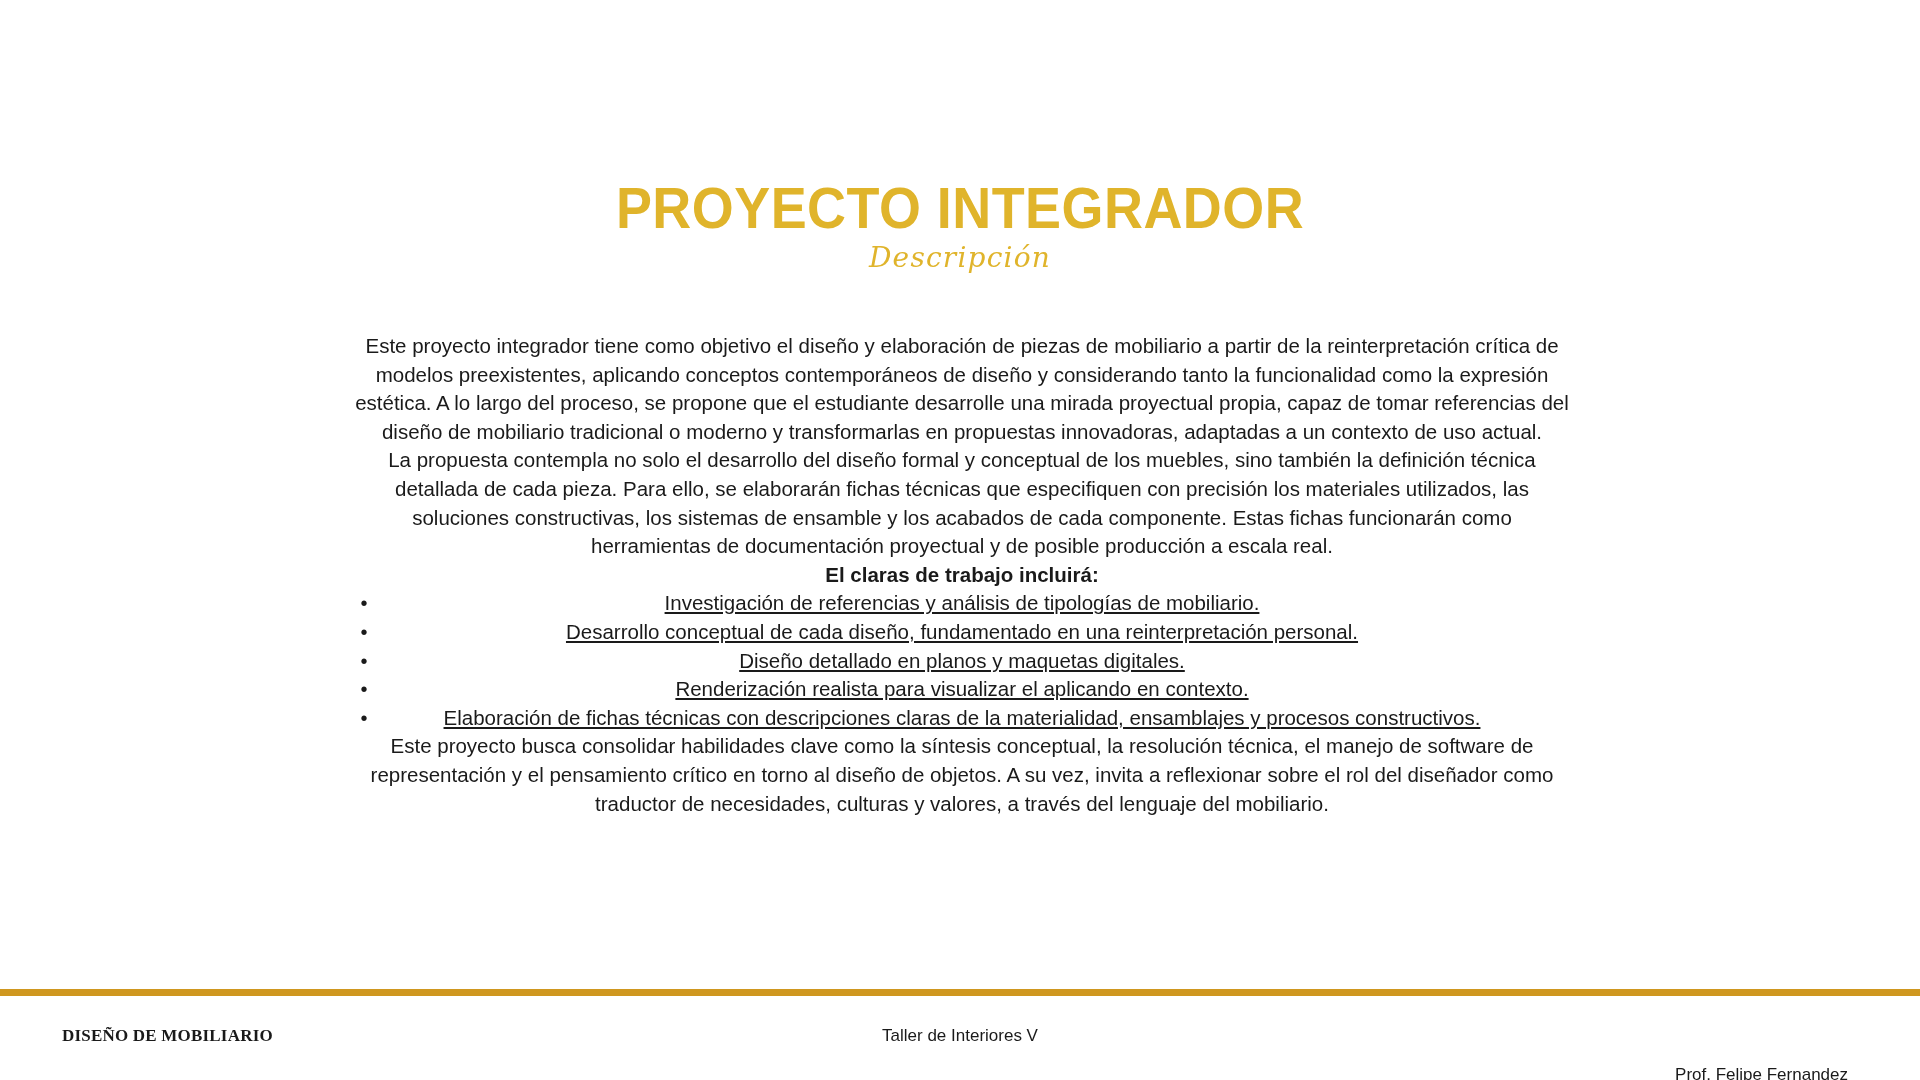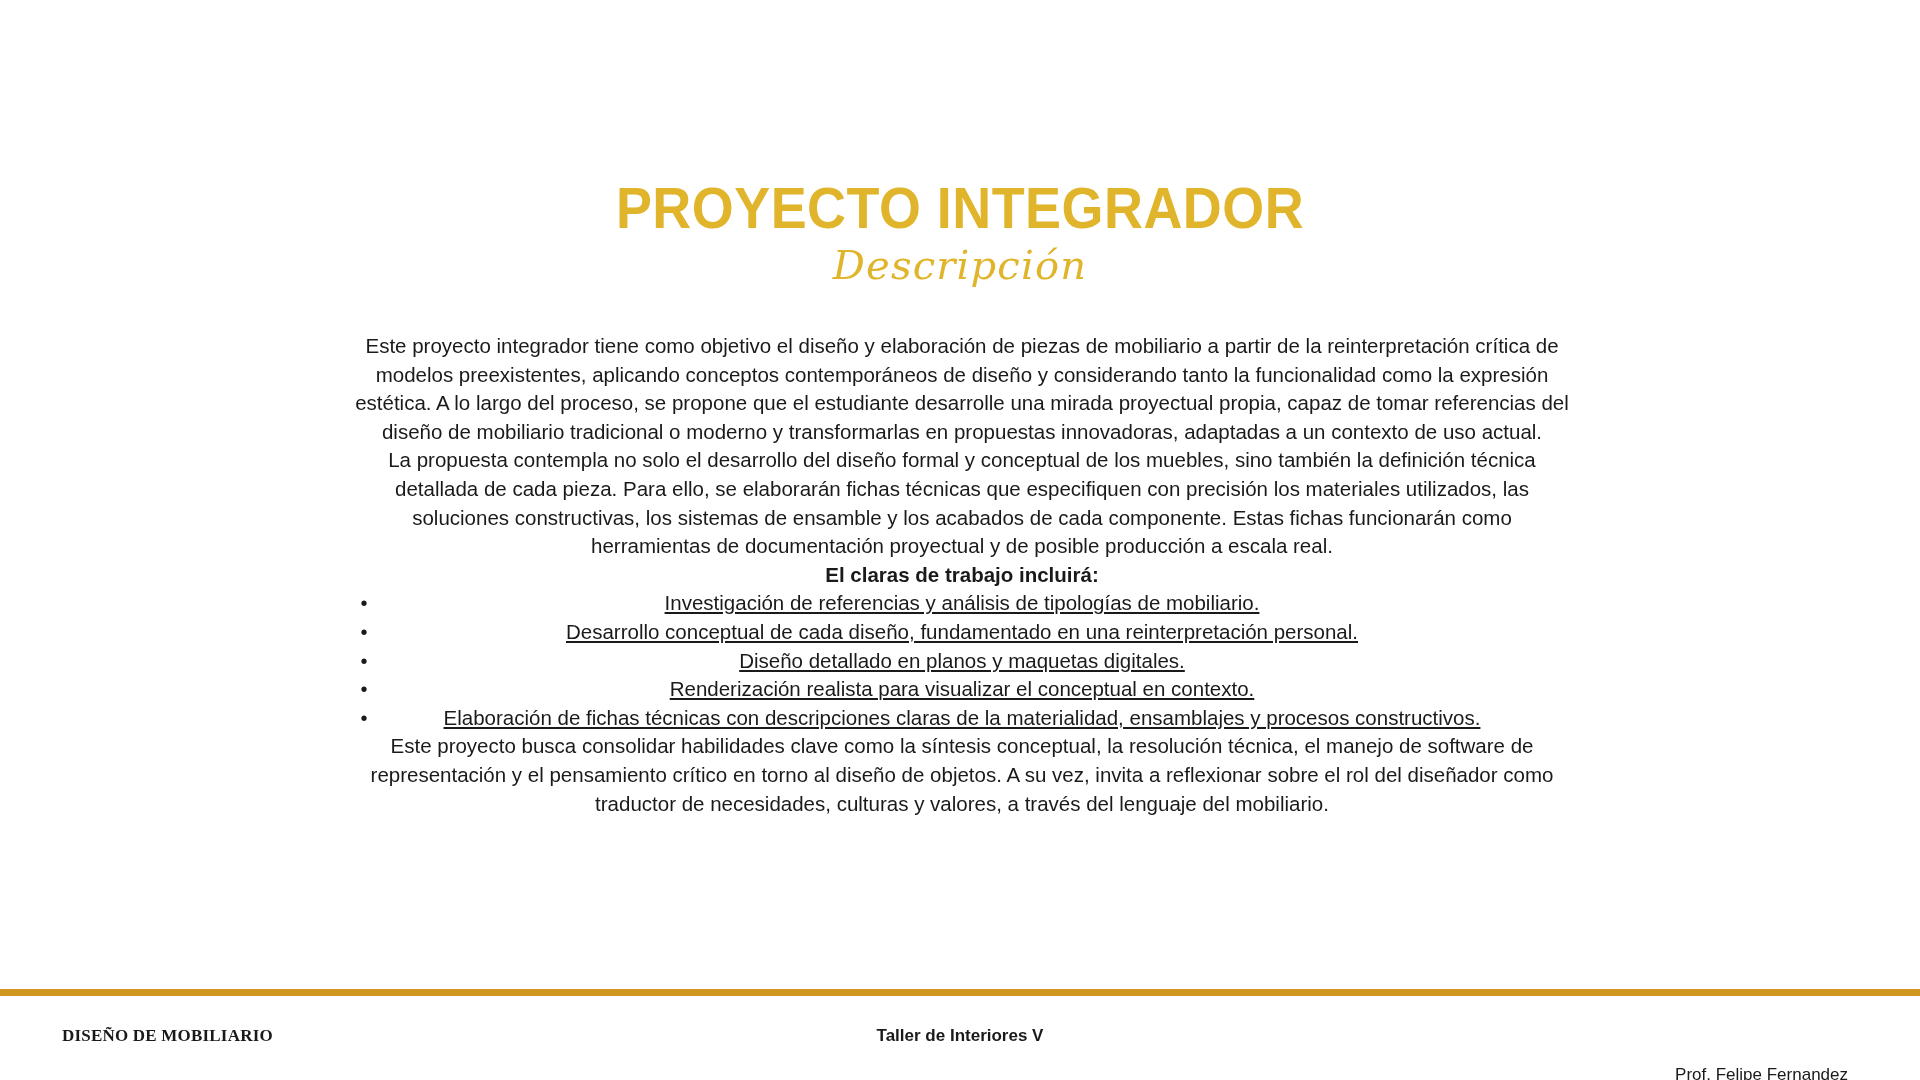--- a/index.html
+++ b/index.html
@@ -40,21 +40,21 @@
     color: #e0b42b;
     margin: 0;
     transform: scaleX(0.93);
     transform-origin: center center;
     white-space: nowrap;
   }
   .deck-subtitle {
     font-family: "DejaVu Serif", serif;
     font-style: italic;
     font-weight: 400;
-    font-size: 40px;
+    font-size: 28px;
     line-height: 1.1;
     color: #e0b42b;
     margin: 6px 0 0 0;
     letter-spacing: 1.2px;
   }
 
   
   .body-block {
     position: absolute;
     top: 332px;
@@ -133,21 +133,21 @@
     white-space: nowrap;
     font-family: Liberation Serif, serif;
   }
   .footer-center {
     position: absolute;
     left: 0;
     top: 0;
     width: 1920px;
     text-align: center;
     font-size: 17px;
-    font-weight: 700;
+    font-weight: 400;
     color: #1a1a1a;
     white-space: nowrap;
   }
   .footer-right {
     position: absolute;
     right: 72px;
     top: 0;
     font-size: 17px;
     font-weight: 400;
     color: #1a1a1a;
@@ -181,21 +181,21 @@
       <li>
         <span class="marker">•</span>
         <span class="bullet-text">Desarrollo conceptual de cada diseño, fundamentado en una reinterpretación personal.</span>
       </li>
       <li>
         <span class="marker">•</span>
         <span class="bullet-text">Diseño detallado en planos y maquetas digitales.</span>
       </li>
       <li>
         <span class="marker">•</span>
-        <span class="bullet-text">Renderización realista para visualizar el conceptual en contexto.</span>
+        <span class="bullet-text">Renderización realista para visualizar el aplicando en contexto.</span>
       </li>
       <li>
         <span class="marker">•</span>
         <span class="bullet-text">Elaboración de fichas técnicas con descripciones claras de la materialidad, ensamblajes y procesos constructivos.</span>
       </li>
     </ul>
 
     <p class="para">Este proyecto busca consolidar habilidades clave como la síntesis conceptual, la resolución técnica, el manejo de software de representación y el pensamiento crítico en torno al diseño de objetos. A su vez, invita a reflexionar sobre el rol del diseñador como traductor de necesidades, culturas y valores, a través del lenguaje del mobiliario.</p>
 
   </div>

